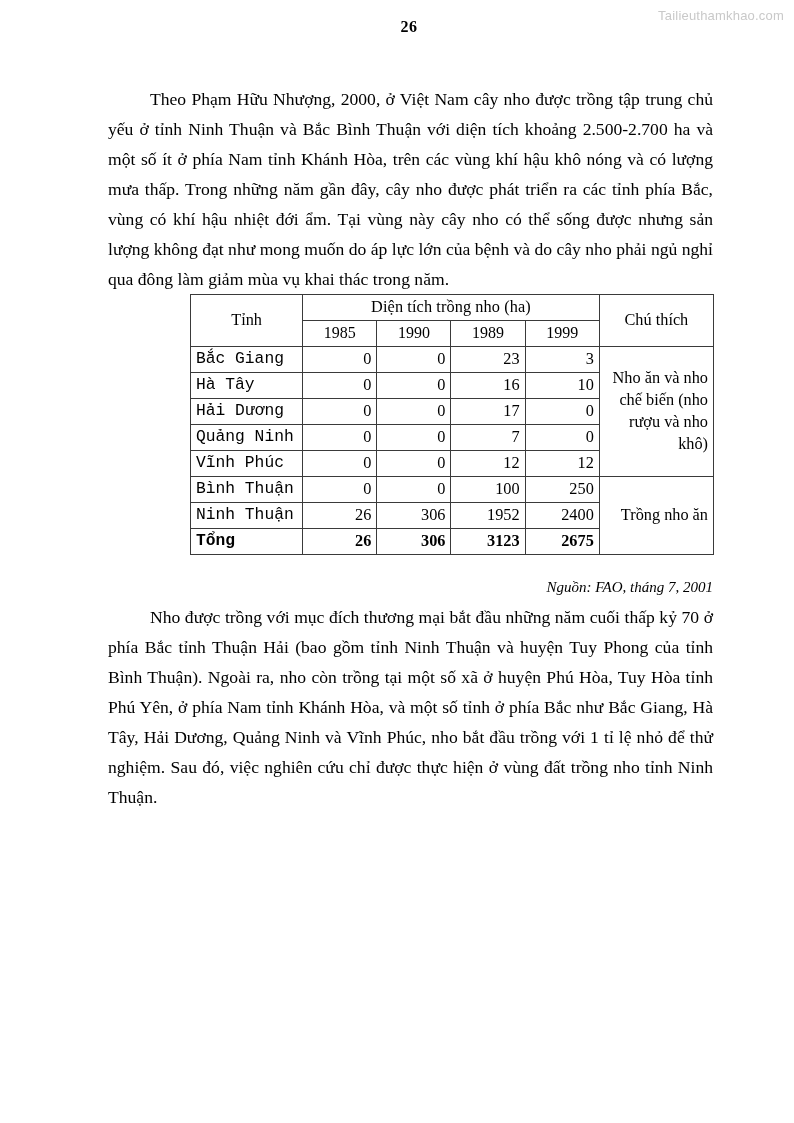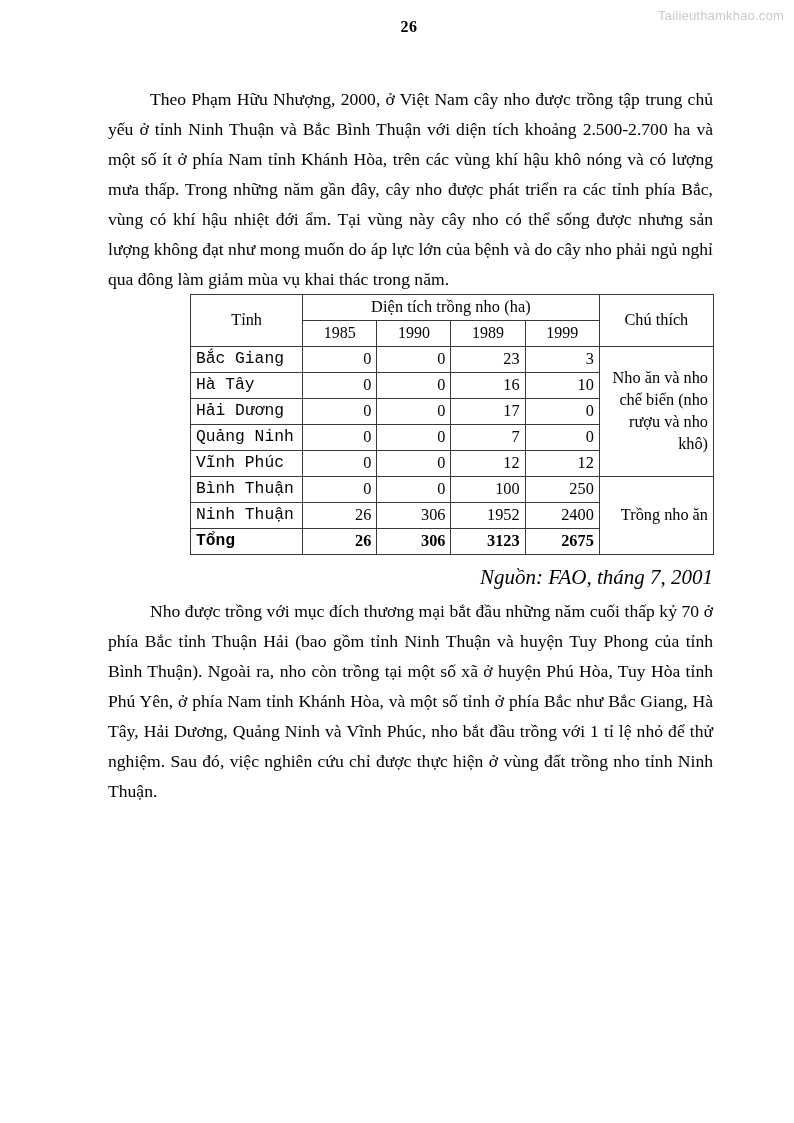--- a/index.html
+++ b/index.html
@@ -106,24 +106,24 @@
   td.note { text-align: right; vertical-align: top; line-height: 23.5px; padding-top: 1px; }
   tr.total td { font-weight: bold; }
   tr.total td.prov { font-weight: bold; }
 
   .colw-prov { width: 112px; }
   .colw-year { width: 74px; }
   .colw-note { width: 114px; }
 
   
   .source-line {
-    margin-top: 10px;
+    margin-top: 24px;
     width: 605px;
     text-align: right;
-    font-size: 21px;
+    font-size: 15px;
     font-style: italic;
   }
 </style>
 </head>
 <body>
 
 <div class="page">
 
   <div class="page-number">26</div>
   <div class="watermark">Tailieuthamkhao.com</div>

